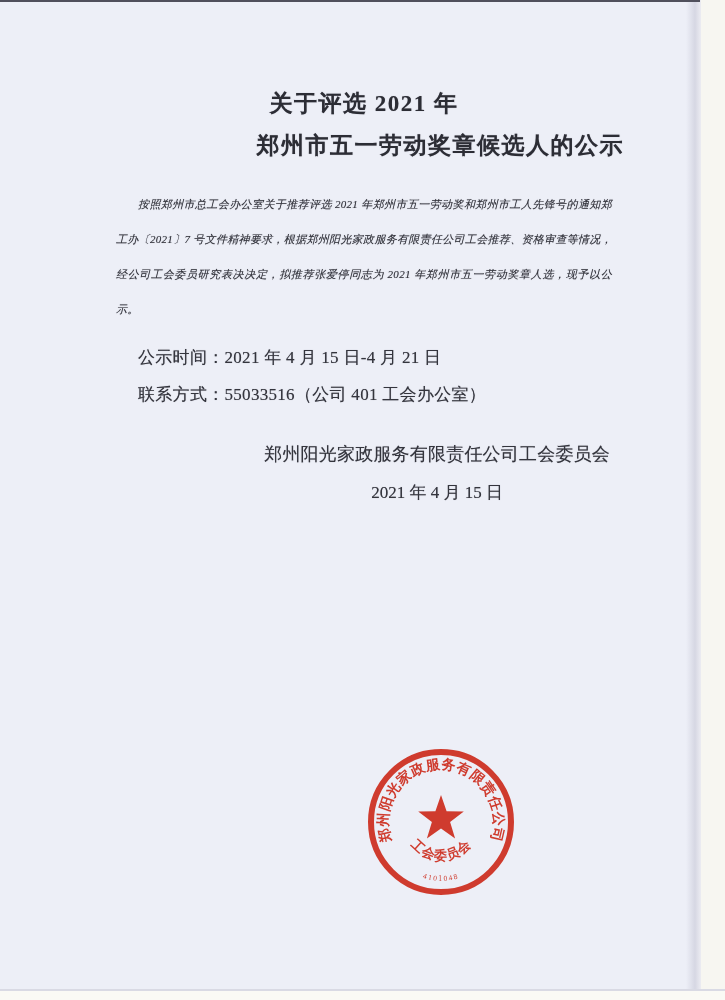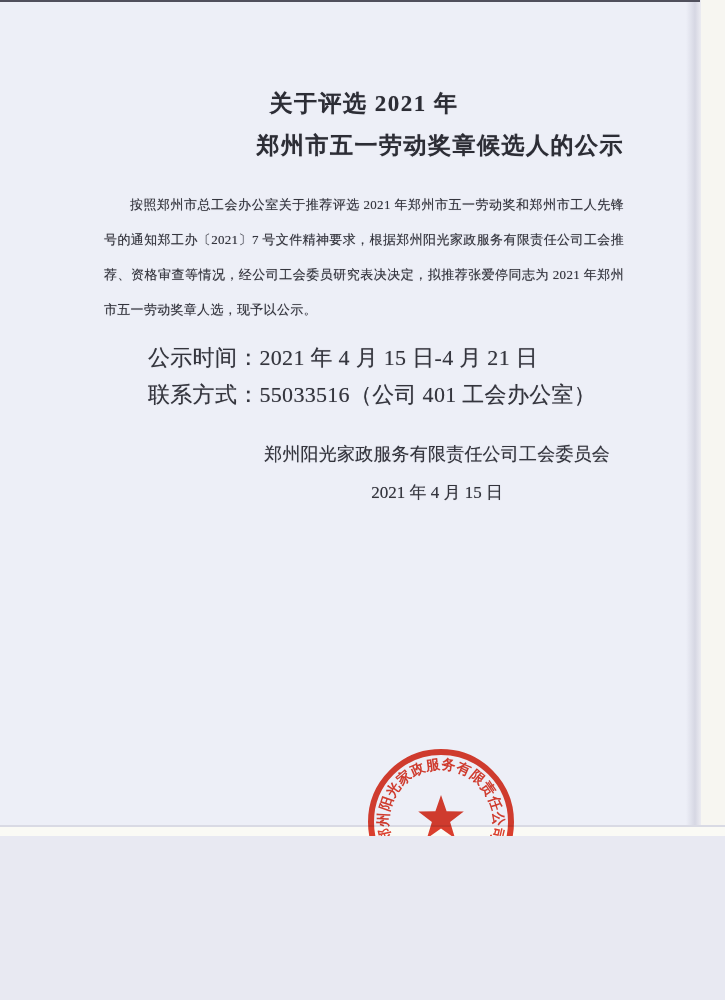--- a/index.html
+++ b/index.html
@@ -4,21 +4,21 @@
 <style>
   html,body{margin:0;padding:0;}
   body{
     width:725px;height:1000px;
     font-family:"Liberation Serif","DejaVu Serif",serif;
     background:#e8e9f2;
     overflow:hidden;
   }
   .page{
     position:relative;
-    width:725px;height:836px;
+    width:725px;height:1000px;
     background:#edeff7;
     overflow:hidden;
   }
   
   .scan-edge-top{
     position:absolute;top:0;left:0;width:700px;height:2px;
     background:#50505c;
   }
   .scan-strip-right{
     position:absolute;top:0;right:0;width:24px;height:1000px;
@@ -43,33 +43,34 @@
     text-align:center;
     font-weight:bold;
     font-size:23px;
     letter-spacing:1.5px;
     line-height:35px;
     color:#2c2d35;
   }
   .title-1{margin-top:86px;}
   .title-2{margin-top:7px;text-align:right;}
   .body-para{
-    margin:0;
-    font-size:13px;
+    margin:12px;
+    font-size:11px;
     letter-spacing:0.3px;
     line-height:35px;
     text-align:justify;
     text-indent:2em;
+    font-style:italic;
   }
   .para-1{margin-top:24px;}
   .para-2{margin-top:6px;}
   .meta-block{margin-top:12px;}
   .meta-line{
     margin:0;
-    font-size:22px;
+    font-size:17px;
     letter-spacing:0.3px;
     line-height:37px;
     text-indent:2em;
   }
   .signature-area{
     margin-top:26px;
     text-align:right;
   }
   .signature-inner{
     display:inline-block;

